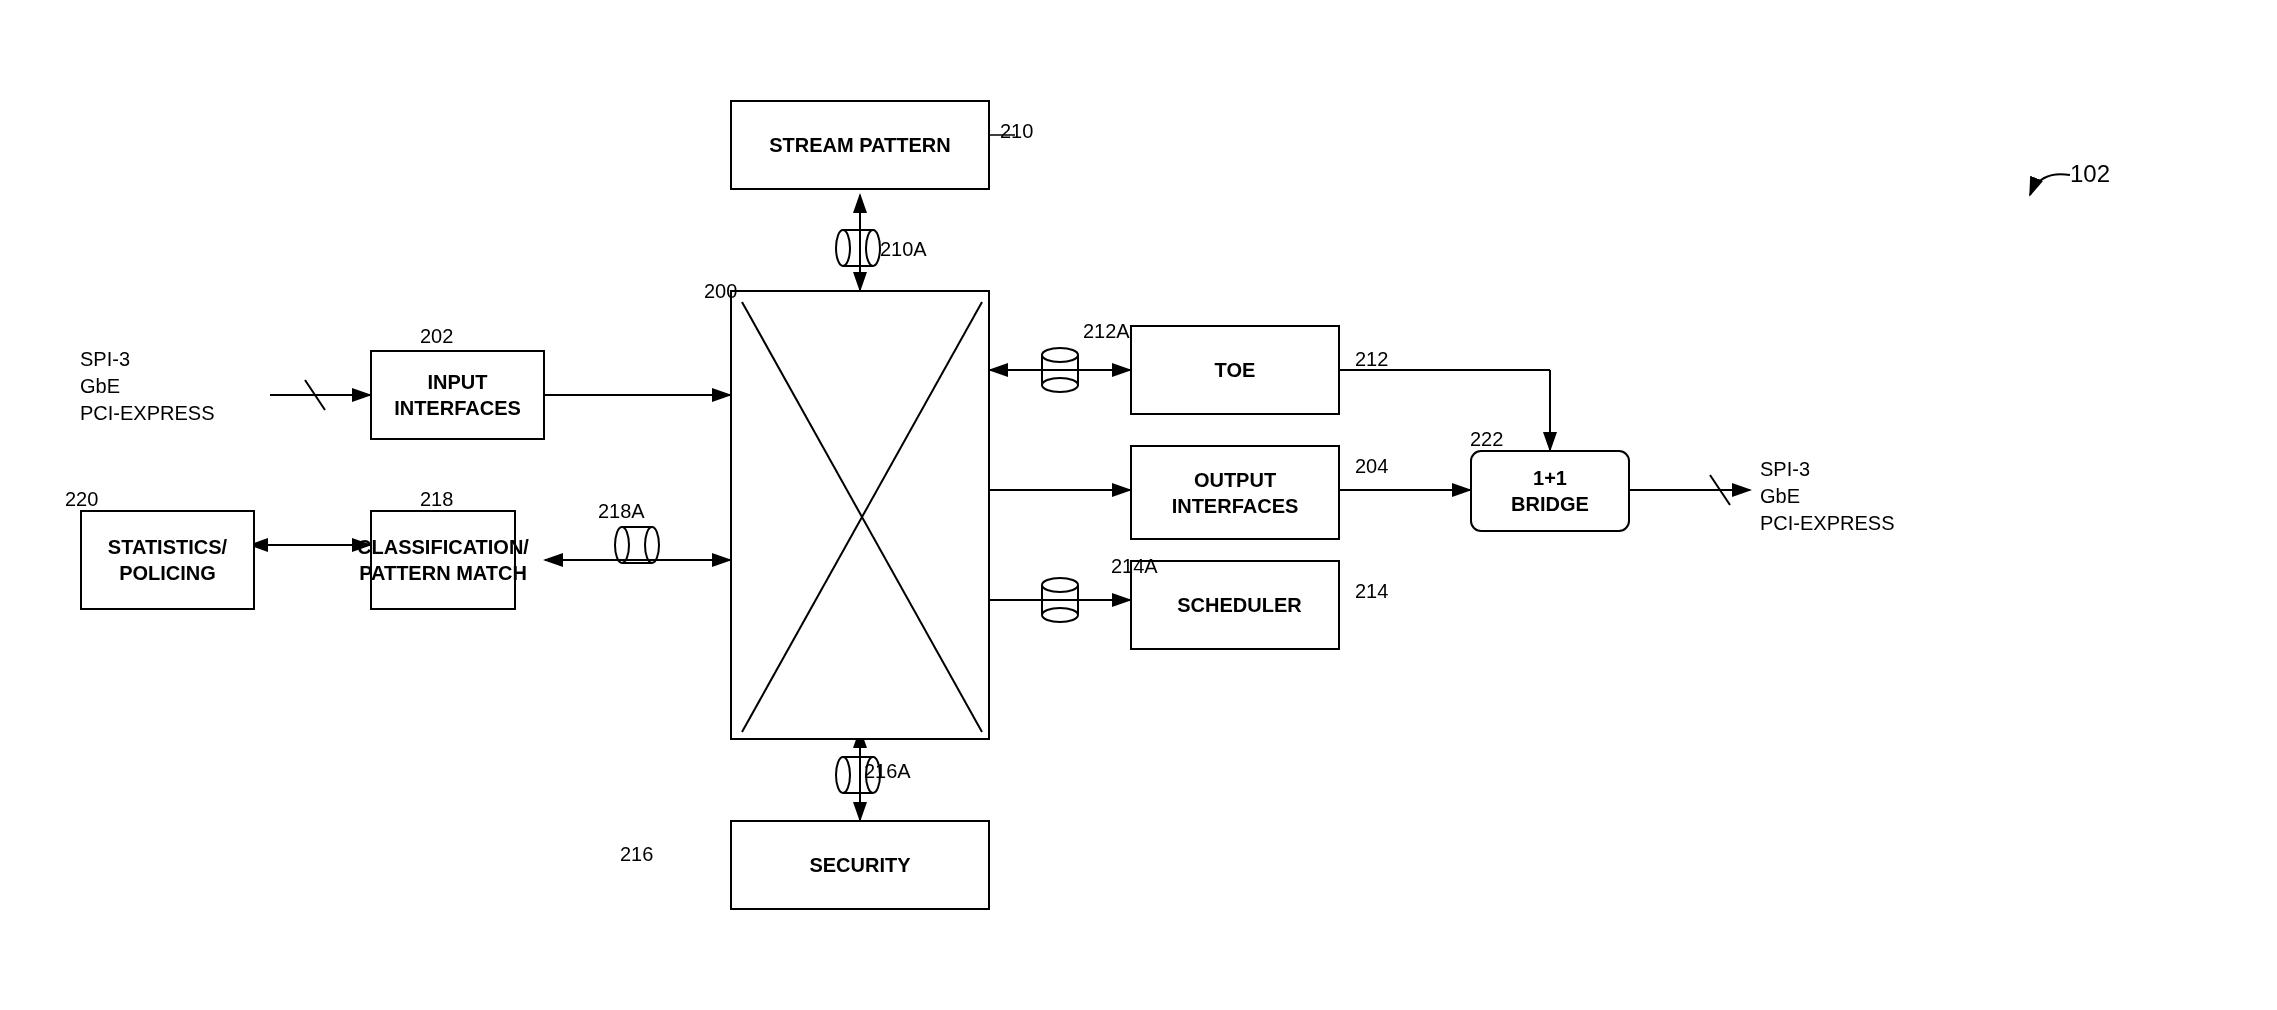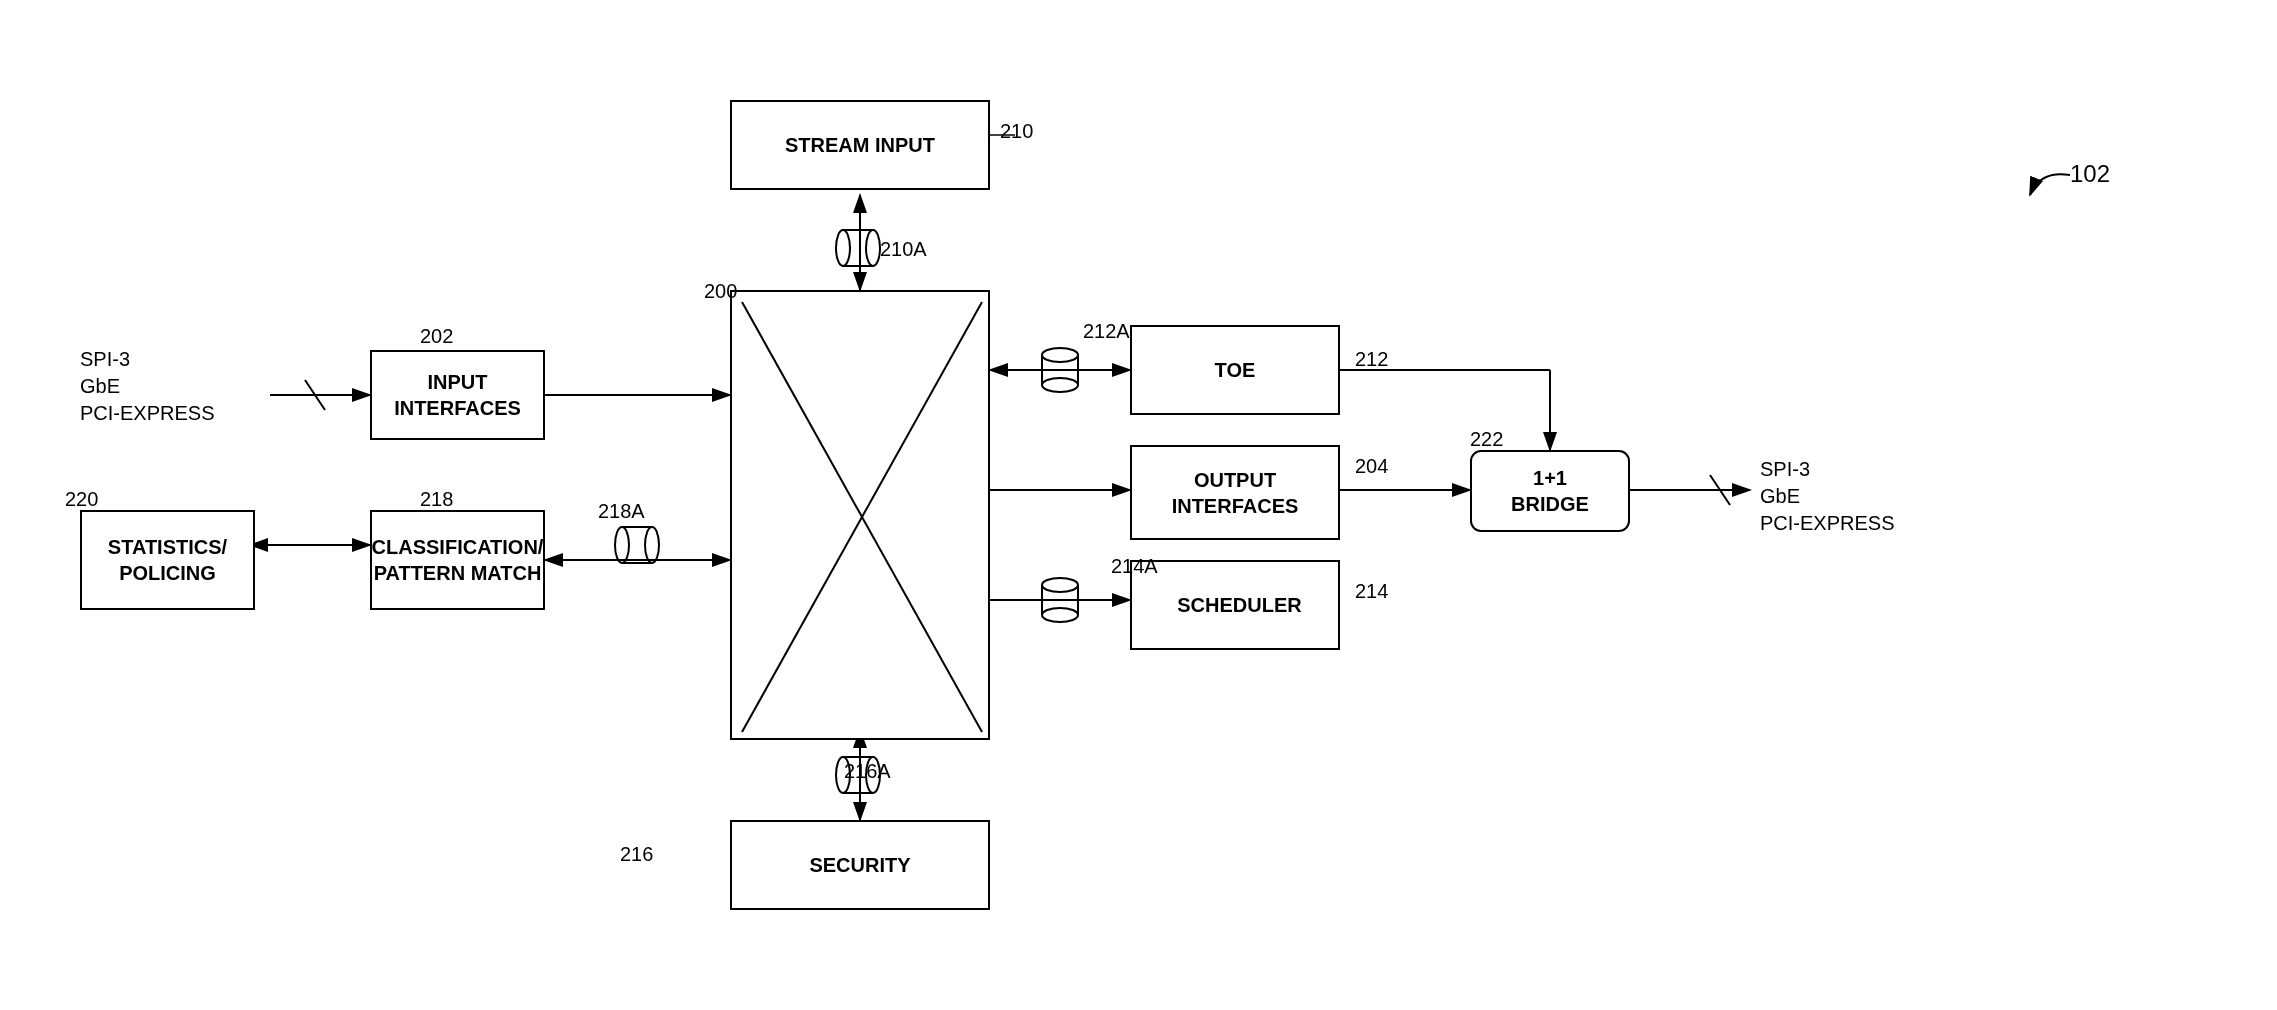--- a/index.html
+++ b/index.html
@@ -124,21 +124,21 @@
     <line x1="1630" y1="490" x2="1750" y2="490" stroke="#000" stroke-width="2" marker-end="url(#arrowhead)"></line>
 
     <line x1="1710" y1="475" x2="1730" y2="505" stroke="#000" stroke-width="2"></line>
 
     <line x1="1340" y1="370" x2="1550" y2="370" stroke="#000" stroke-width="2"></line>
     <line x1="1550" y1="370" x2="1550" y2="450" stroke="#000" stroke-width="2" marker-end="url(#arrowhead)"></line>
 
   </svg>
 
   <div class="box" style="left:730px; top:100px; width:260px; height:90px;">
-    <span>STREAM INPUT</span>
+    <span>STREAM PATTERN</span>
   </div>
 
   <div class="label" style="left:1000px; top:120px;">
     <span>210</span>
   </div>
 
   <svg style="position:absolute;top:125px;left:990px;width:30px;height:20px;pointer-events:none;">
     <line x1="0" y1="10" x2="25" y2="10" stroke="#000" stroke-width="1.5"></line>
     <path d="M0,5 Q-15,10 0,15" fill="none" stroke="#000" stroke-width="1.5"></path>
   </svg>
@@ -195,29 +195,29 @@
   </div>
 
   <div class="box" style="left:730px; top:820px; width:260px; height:90px;">
     <span>SECURITY</span>
   </div>
 
   <div class="label" style="left:620px; top:843px;">
     <span>216</span>
   </div>
 
-  <div class="label" style="left:844px; top:760px;">
+  <div class="label" style="left:864px; top:760px;">
     <span>216A</span>
   </div>
 
   <div class="label" style="left:880px; top:238px;">
     <span>210A</span>
   </div>
 
-  <div class="box" style="left:370px; top:510px; width:175px; height:100px;">
+  <div class="box" style="left:370px; top:510px; width:146px; height:100px;">
     <span>CLASSIFICATION/<br>PATTERN MATCH</span>
   </div>
 
   <div class="label" style="left:420px; top:488px;">
     <span>218</span>
   </div>
 
   <div class="label" style="left:598px; top:500px;">
     <span>218A</span>
   </div>

